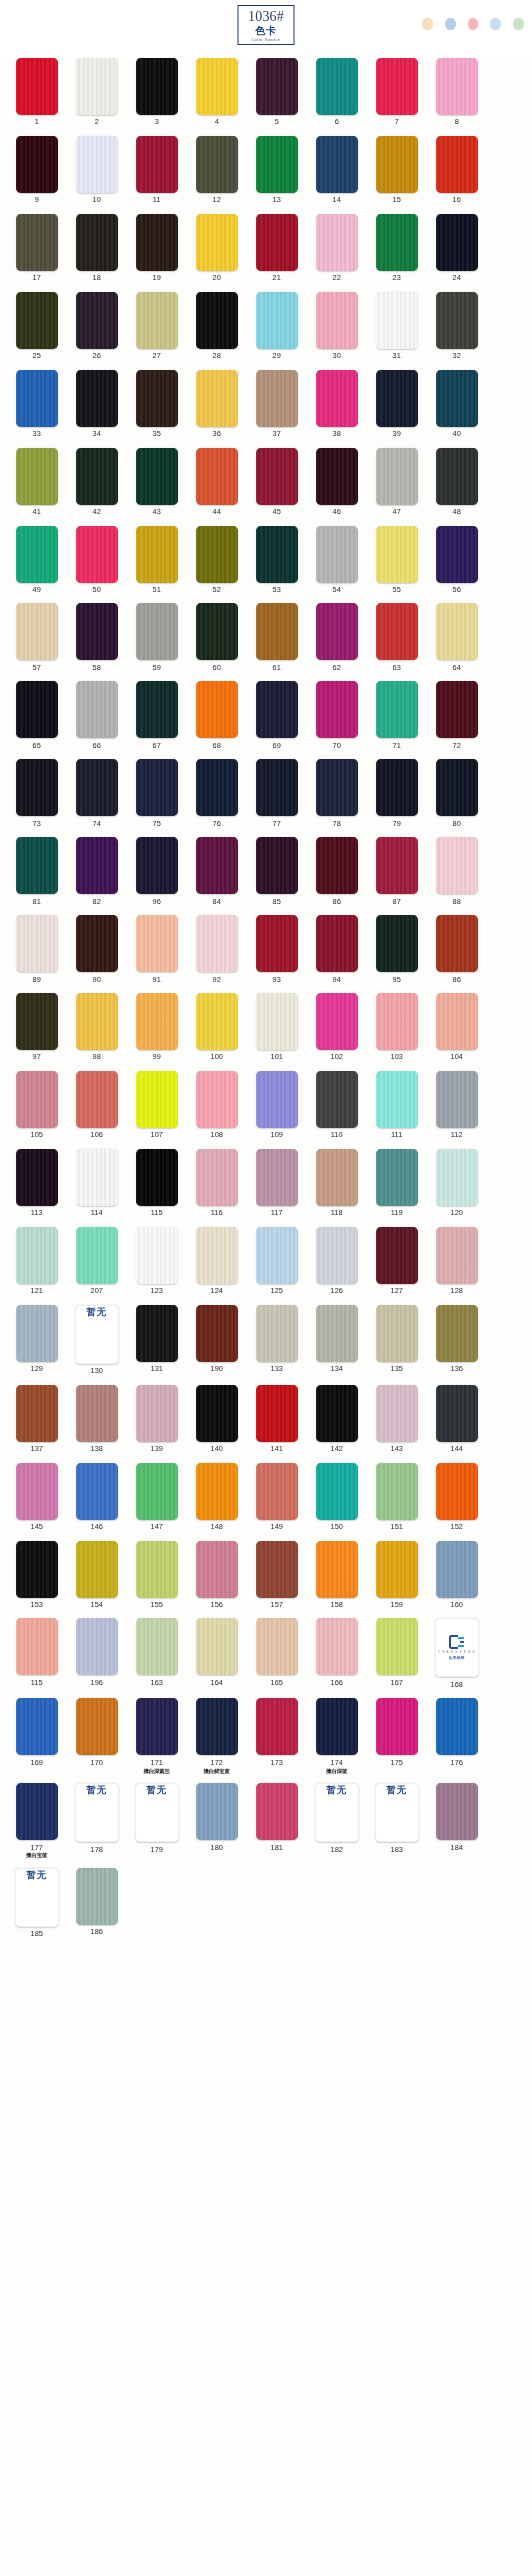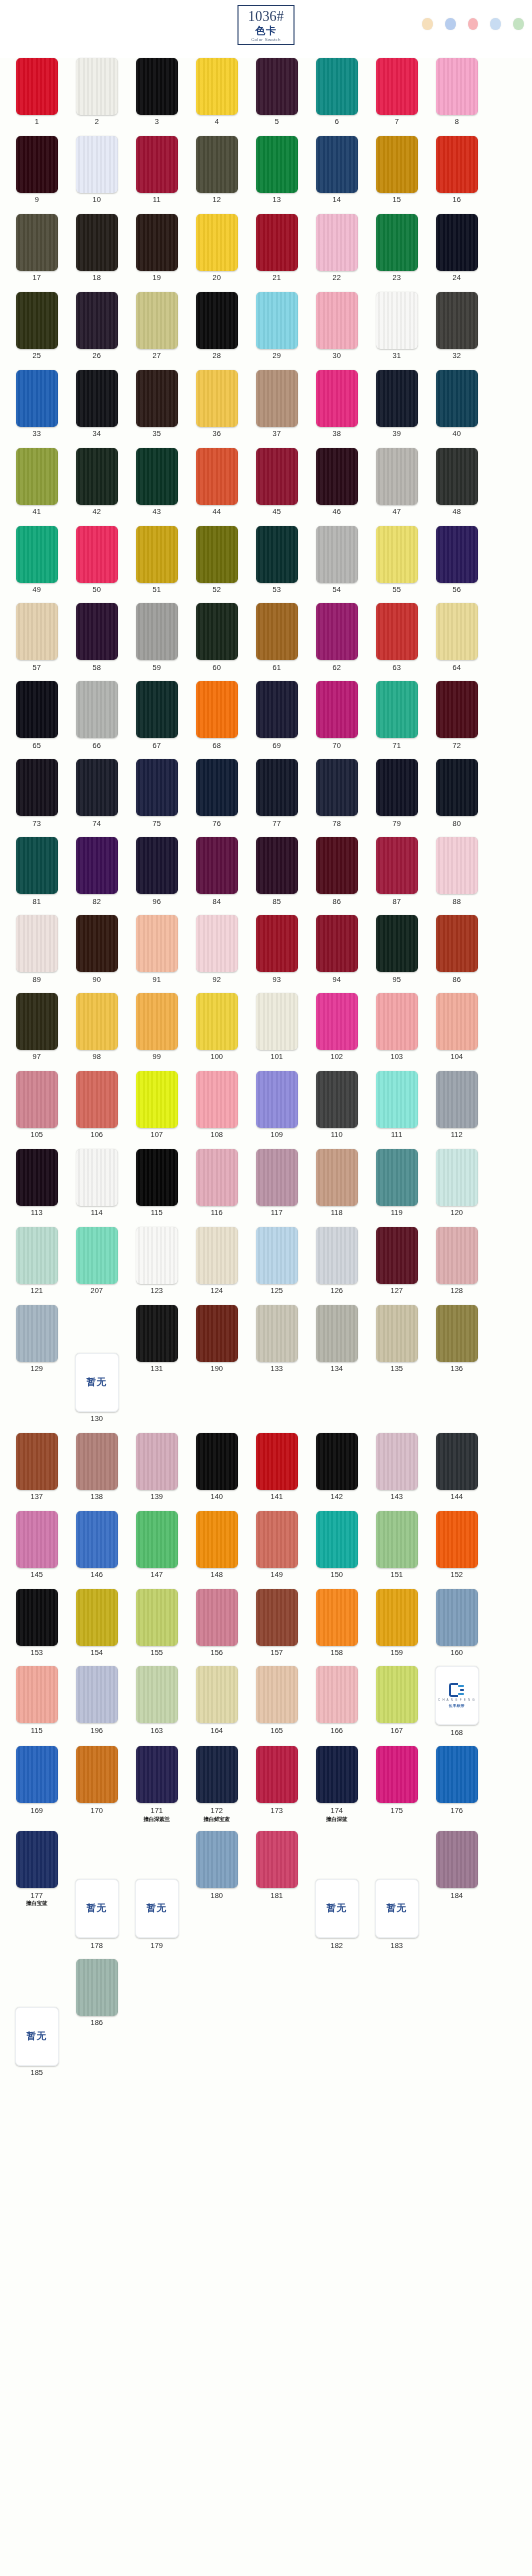--- a/index.html
+++ b/index.html
@@ -103,23 +103,21 @@
         rgba(255,255,255,.055) 0px,
         rgba(255,255,255,.055) 0.7px,
         rgba(0,0,0,.045) 0.7px,
         rgba(0,0,0,.045) 1.3px);
   }
   .chip.blank {
     background-color: #ffffff;
     background-image: none;
     border: 0.7px solid #eceff2;
     display: flex;
-    align-items: center;
     justify-content: center;
-    margin-top: 48px;
   }
   .chip .na {
     font-size: 9.4px;
     color: #2d4f8e;
     font-weight: 700;
     letter-spacing: 0.7px;
   }
   .chip.logo {
     background-color: #ffffff;
     background-image: none;

